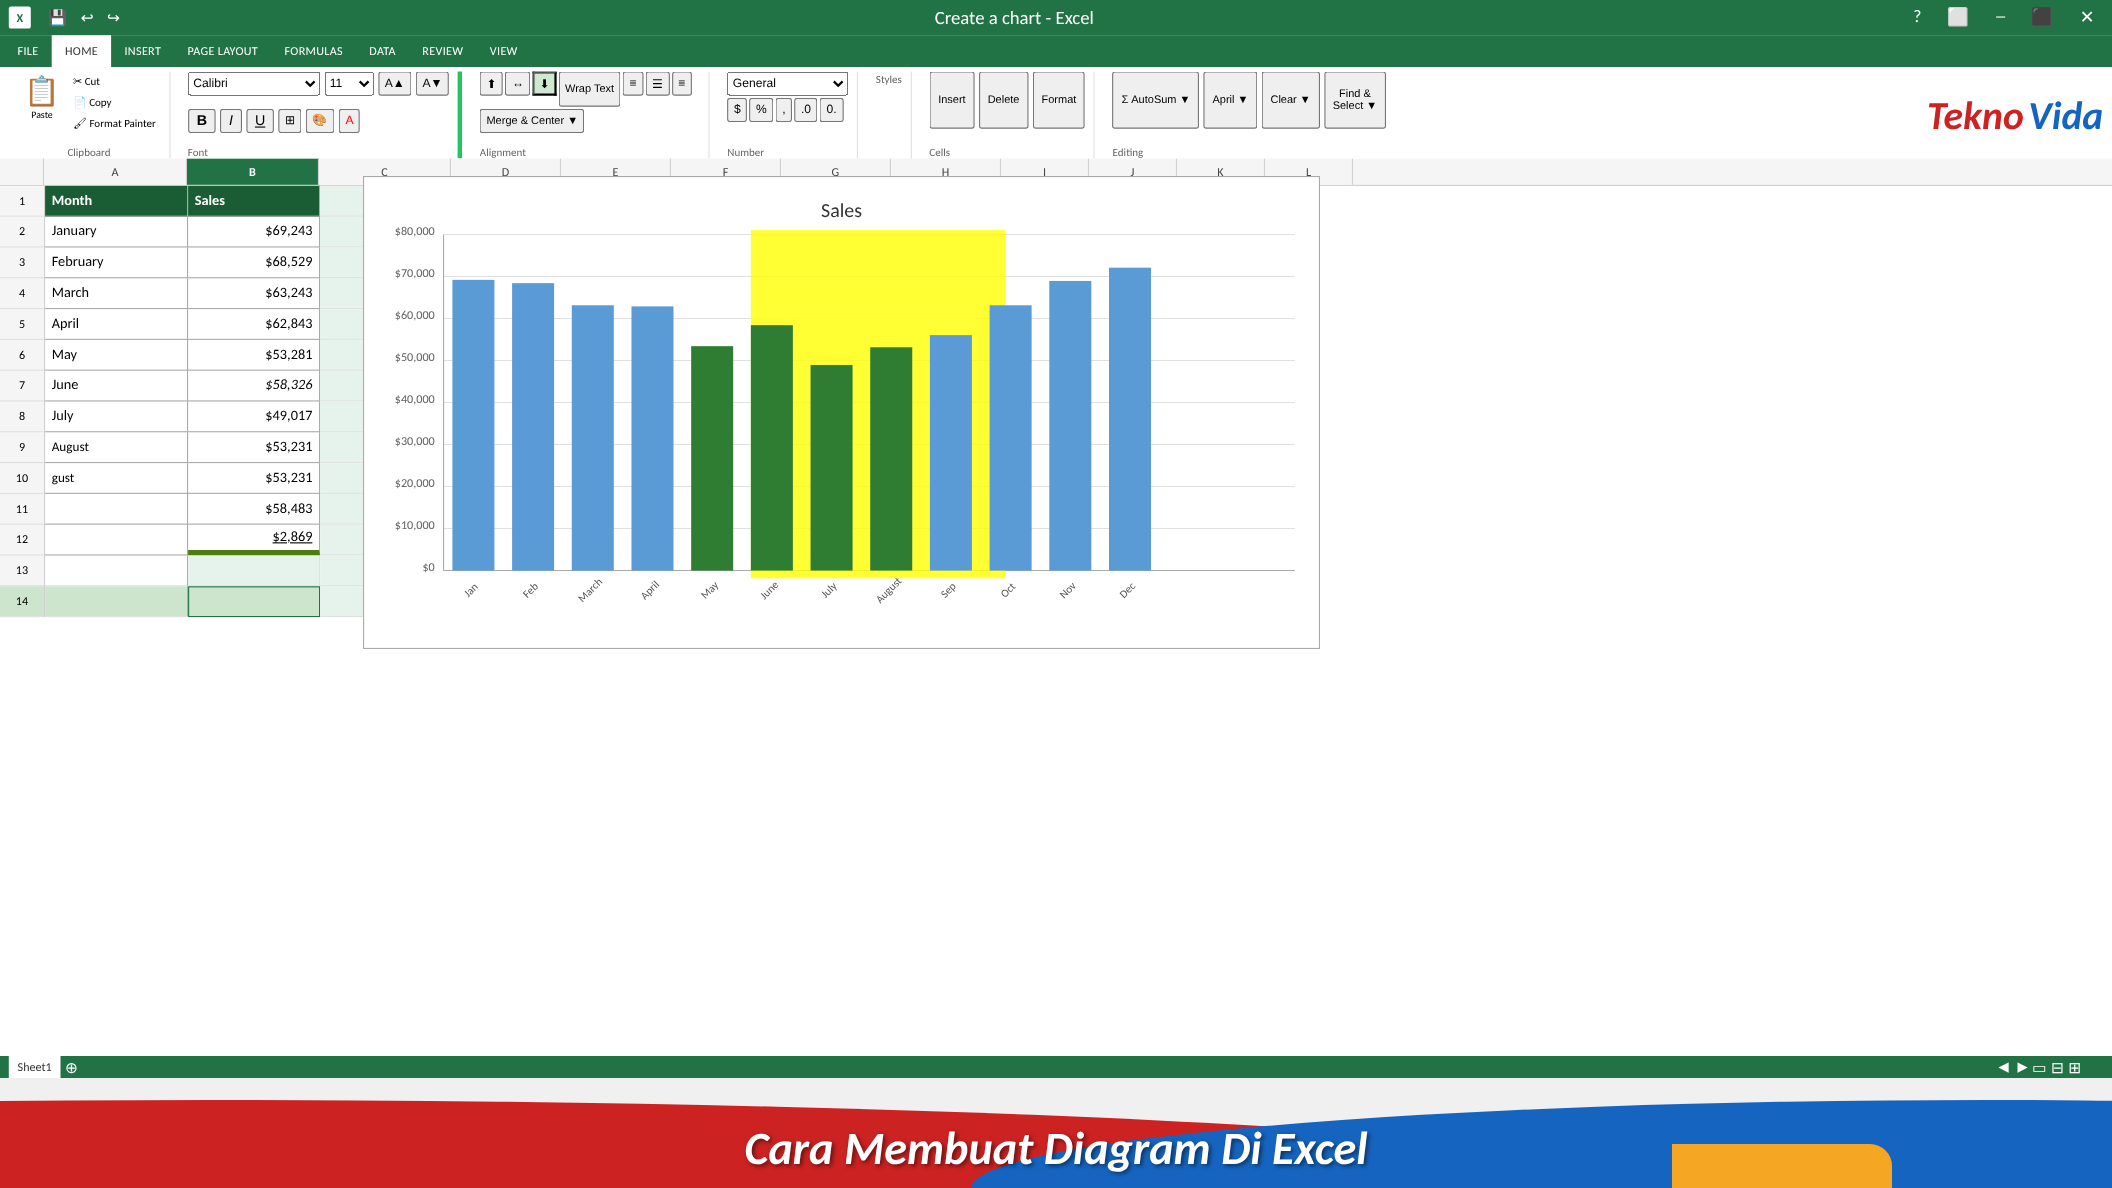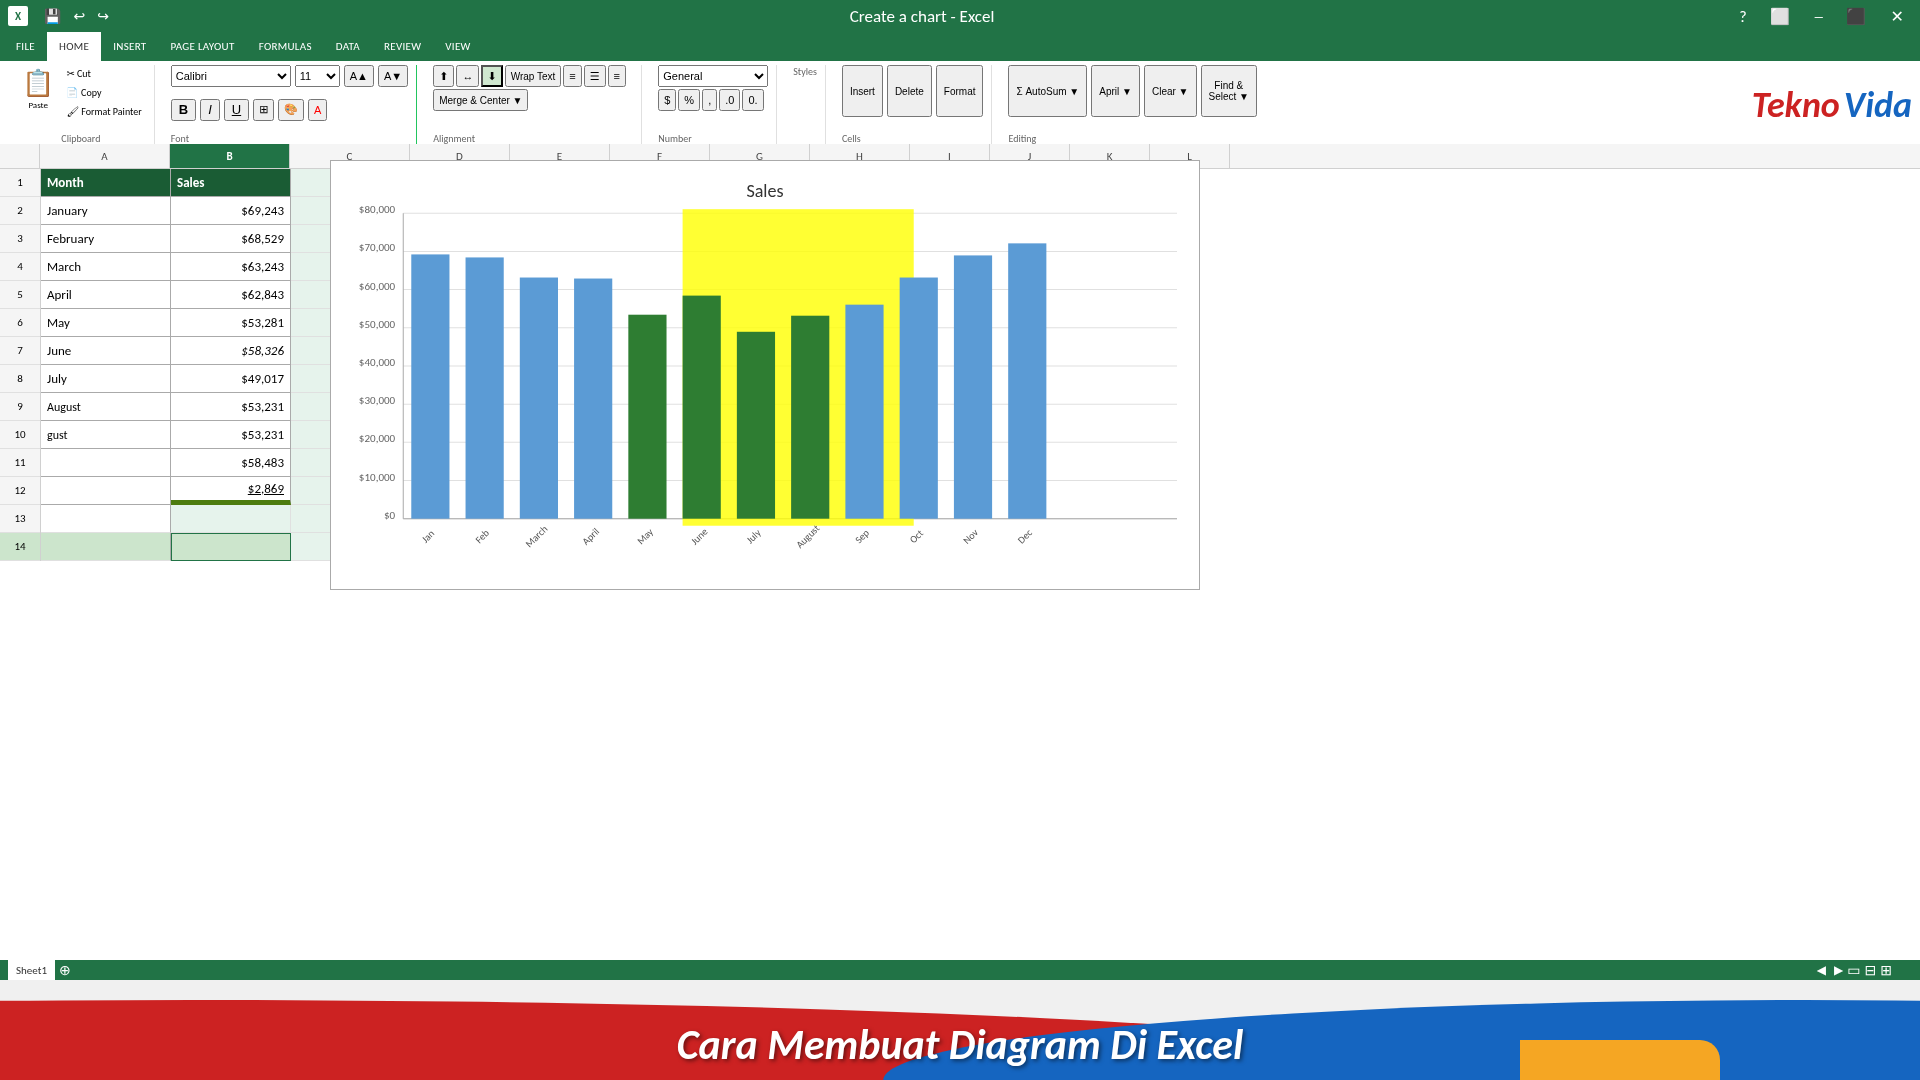--- a/index.html
+++ b/index.html
@@ -164,21 +164,21 @@
       </div>
       <div style="display:flex; flex-direction:column; gap:2px;">
         <div style="font-size:10px; padding:2px 4px; cursor:pointer;">✂ Cut</div>
         <div style="font-size:10px; padding:2px 4px; cursor:pointer;">📄 Copy</div>
         <div style="font-size:10px; padding:2px 4px; cursor:pointer;">🖌 Format Painter</div>
       </div>
     </div>
     <span style="font-size:10px; color:#666;">Clipboard</span>
   </div>
 
-  <div style="display:flex; flex-direction:column; border-right:1px solid #22c55e; padding: 0 8px; min-height:80px; justify-content:space-between;">
+  <div style="display:flex; flex-direction:column; border-right:4px solid #22c55e; padding: 0 8px; min-height:80px; justify-content:space-between;">
     <div style="display:flex; gap:4px; align-items:center; flex-wrap:wrap; max-width:280px;">
       <select style="width:120px; font-size:11px; height:22px;">
         <option>Calibri</option>
       </select>
       <select style="width:45px; font-size:11px; height:22px;">
         <option>11</option>
       </select>
       <button style="font-size:11px; height:22px; padding:0 4px;">A▲</button>
       <button style="font-size:11px; height:22px; padding:0 4px;">A▼</button>
     </div>
@@ -191,21 +191,21 @@
       <button style="font-size:11px; height:22px; padding:0 4px; color:red;">A</button>
     </div>
     <span style="font-size:10px; color:#666;">Font</span>
   </div>
 
   <div style="display:flex; flex-direction:column; border-right:1px solid #e0e0e0; padding: 0 8px; min-height:80px; justify-content:space-between;">
     <div style="display:flex; gap:2px; flex-wrap:wrap; max-width:200px;">
       <button style="font-size:11px; height:22px; padding:0 4px;">⬆</button>
       <button style="font-size:11px; height:22px; padding:0 4px;">↔</button>
       <button style="font-size:11px; height:22px; padding:0 4px; background:#d0e8d0;">⬇</button>
-      <button style="font-size:10px; height:22px; padding:0 4px;">Wrap Text</button>
+      <button style="font-size:10px; height:32px; padding:0 4px;">Wrap Text</button>
       <button style="font-size:11px; height:22px; padding:0 4px;">≡</button>
       <button style="font-size:11px; height:22px; padding:0 4px;">☰</button>
       <button style="font-size:11px; height:22px; padding:0 4px;">≡</button>
       <button style="font-size:10px; height:22px; padding:0 4px;">Merge &amp; Center ▼</button>
     </div>
     <span style="font-size:10px; color:#666;">Alignment</span>
   </div>
 
   <div style="display:flex; flex-direction:column; border-right:1px solid #e0e0e0; padding: 0 8px; min-height:80px; justify-content:space-between;">
     <div style="display:flex; flex-direction:column; gap:2px;">

